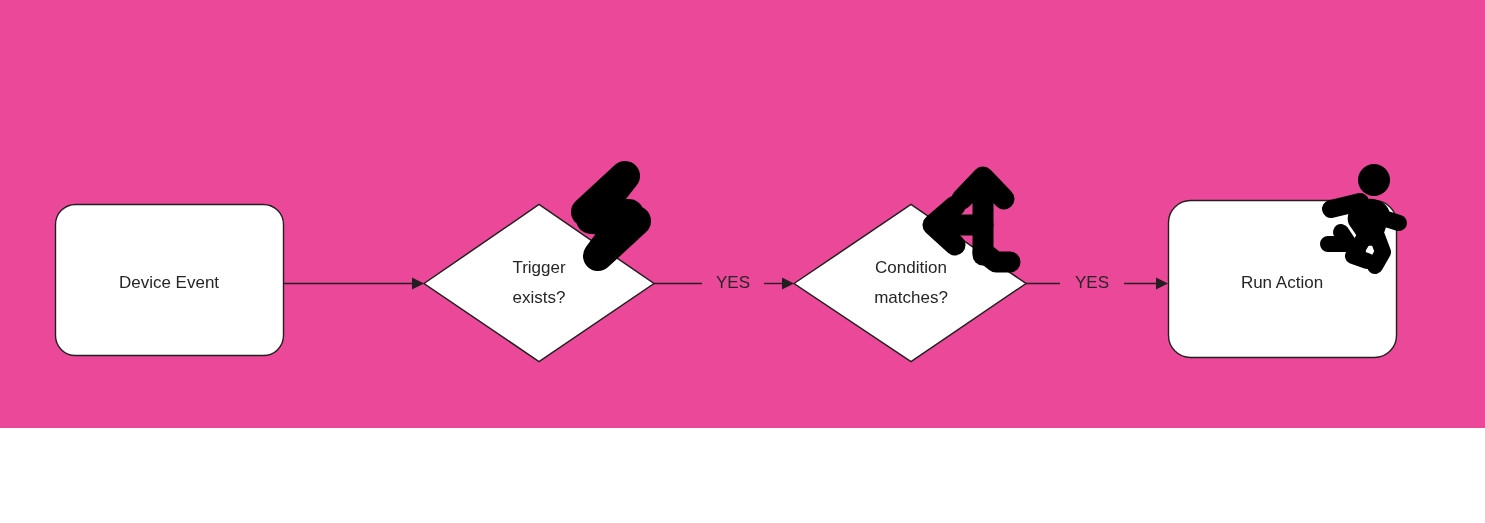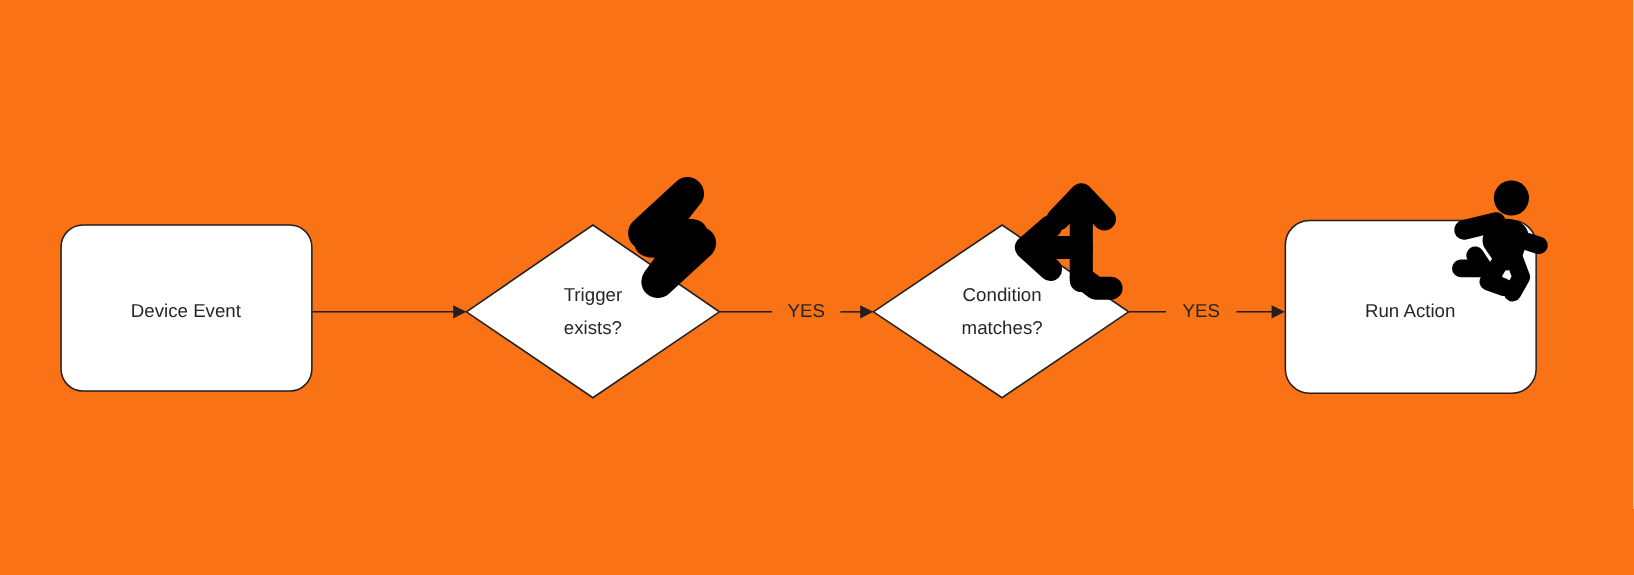--- a/index.html
+++ b/index.html
@@ -6,22 +6,22 @@
     margin: 0;
     padding: 0;
     background: #ffffff;
   }
   body {
     font-family: "Liberation Sans", sans-serif;
   }
   #canvas {
     position: relative;
     width: 1485px;
-    height: 523px;
-    background: #f97316;
+    height: 428px;
+    background: #ec4899;
     overflow: hidden;
     text-decoration: underline;
   }
   #flow-svg {
     position: absolute;
     left: 0;
     top: 0;
     width: 1485px;
     height: 523px;
   }

